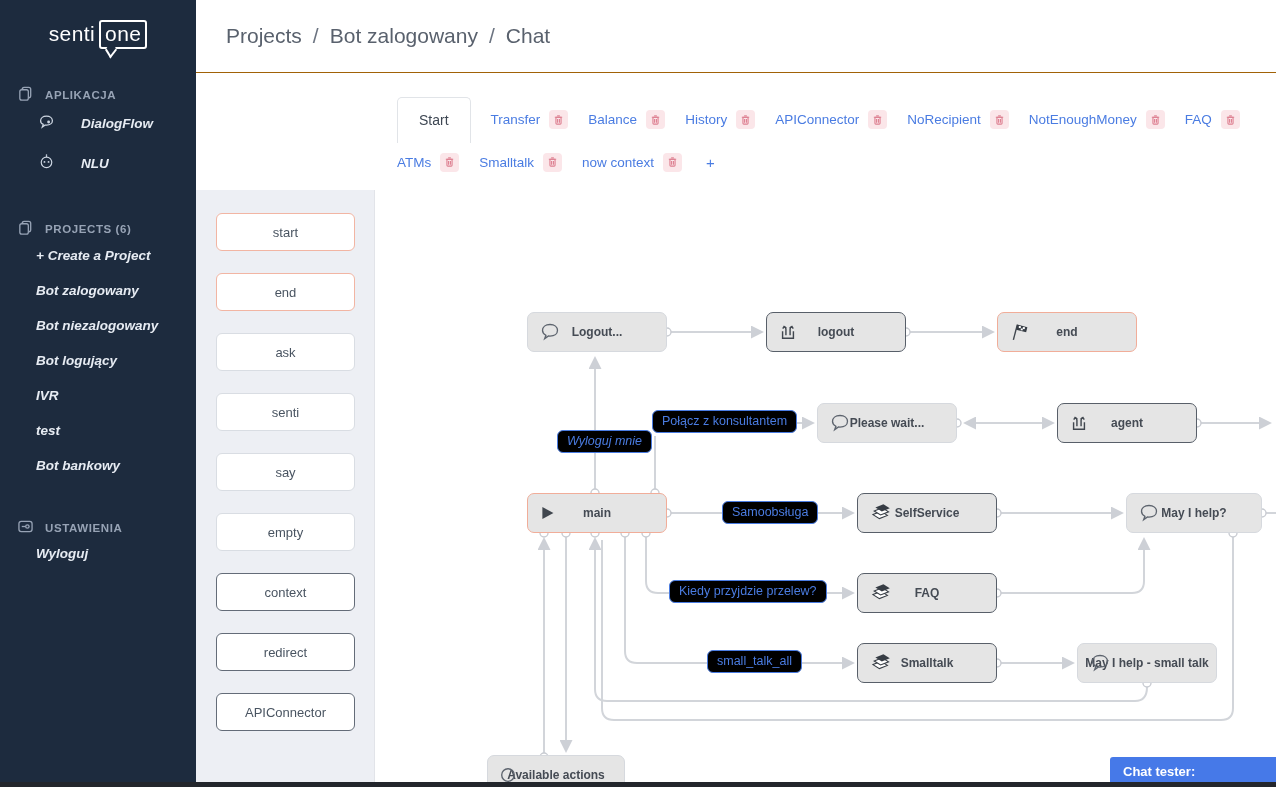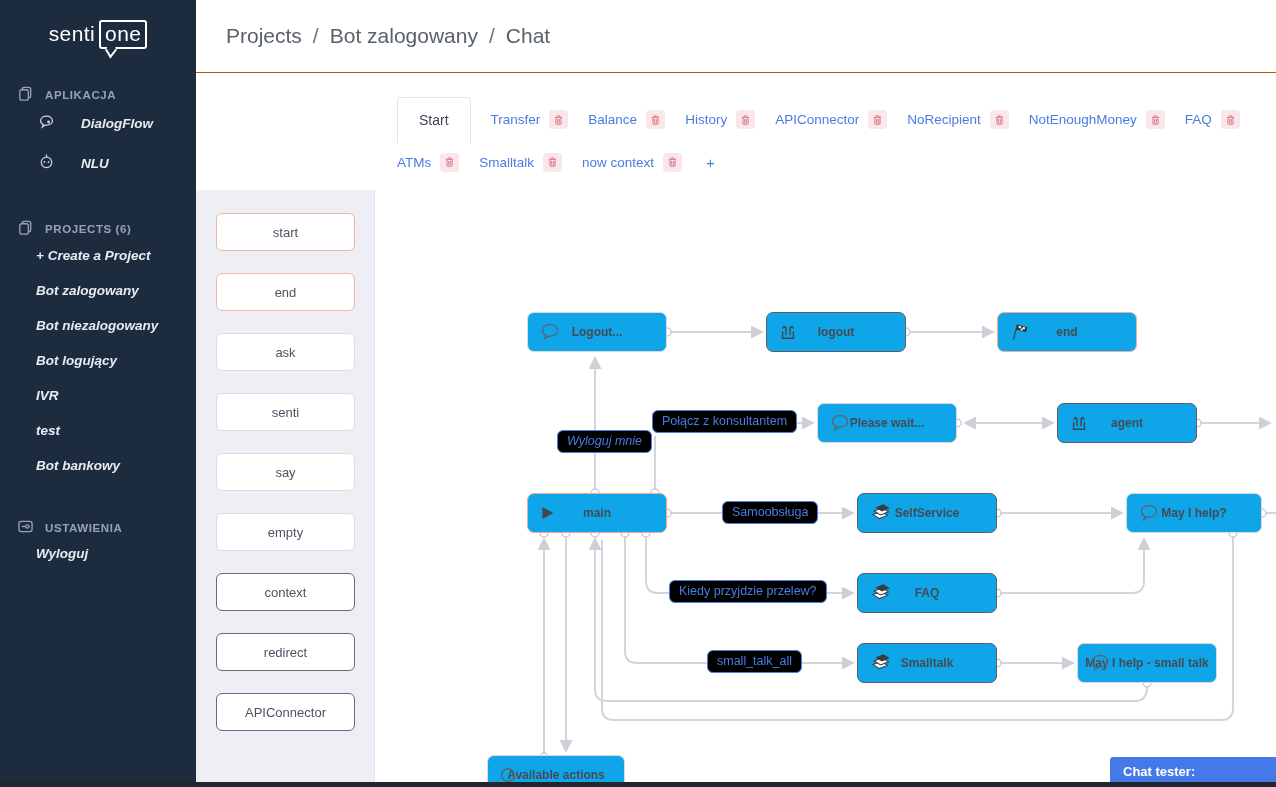--- a/index.html
+++ b/index.html
@@ -45,21 +45,21 @@
            border-right:1px solid #e2e4e9;z-index:20;box-sizing:border-box;padding-top:23px;}
   .pal-btn{width:139px;height:38px;margin:0 0 22px 20px;background:#fff;border-radius:6px;
            display:flex;align-items:center;justify-content:center;font-size:13px;color:#495461;
            cursor:grab;box-sizing:border-box;}
   .pal-btn.light{border:1px solid #d9dde3;}
   .pal-btn.accent{border:1px solid #f2b5a3;}
   .pal-btn.dark{border:1px solid #646c78;}
 
   
   .edges{position:absolute;left:0;top:0;z-index:5;}
-  .node{position:absolute;height:40px;background:#0ea5e9;border-radius:7px;z-index:10;box-sizing:border-box;
+  .node{position:absolute;height:40px;background:#e5e5e5;border-radius:7px;z-index:10;box-sizing:border-box;
         display:flex;align-items:center;justify-content:center;font-size:12px;font-weight:bold;
         color:#454b54;cursor:pointer;white-space:nowrap;}
   .node.light{border:1px solid #d6d9de;}
   .node.dark{border:1.6px solid #585f69;}
   .node.accent{border:1.5px solid #f1ad99;}
   .node .nicon{position:absolute;left:11px;top:50%;transform:translateY(-50%);display:flex;}
   .edge-label{position:absolute;z-index:12;background:#000000;border:1.4px solid #4a7ce2;color:#4a7ce2;
               border-radius:6px;font-size:12.5px;padding:3px 9px 4px 9px;white-space:nowrap;cursor:pointer;}
 
   

